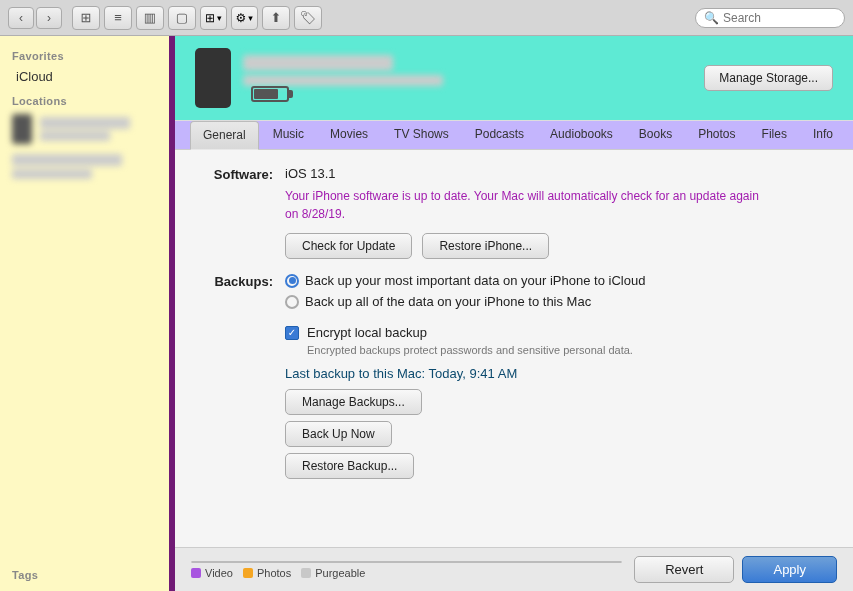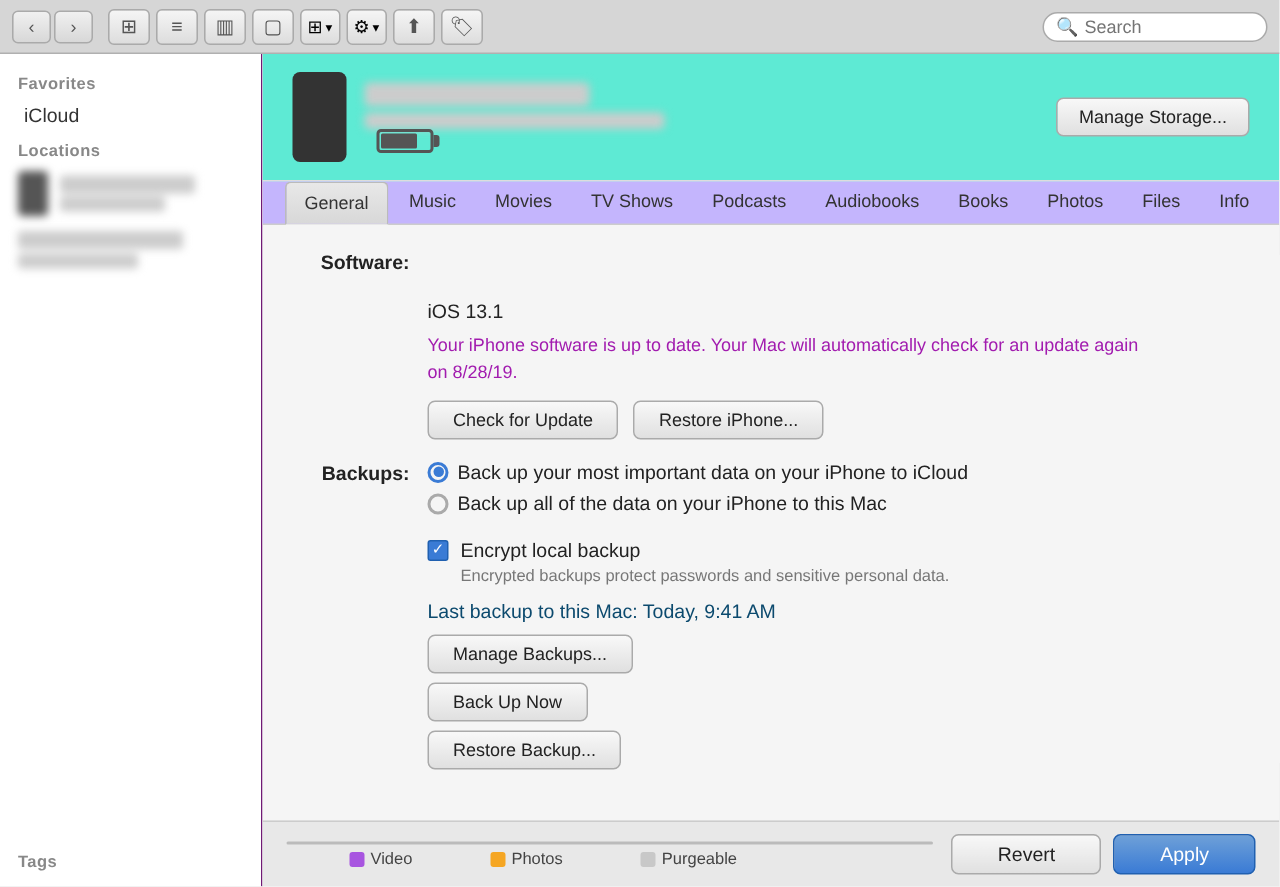--- a/index.html
+++ b/index.html
@@ -94,22 +94,22 @@
     
     .main-layout {
       display: flex;
       flex: 1;
       overflow: hidden;
     }
 
     
     .sidebar {
       width: 175px;
-      background: #ffffff;
-      border-right: 1px solid #701a75;
+      background: #fef9c3;
+      border-right: 6px solid #701a75;
       padding: 8px 0;
       display: flex;
       flex-direction: column;
     }
     .sidebar-section-label {
       font-size: 11px;
       font-weight: 700;
       color: #888;
       padding: 6px 12px 2px;
       letter-spacing: 0.03em;
@@ -289,21 +289,20 @@
       padding-top: 1px;
       flex-shrink: 0;
     }
     .section-content {
       flex: 1;
     }
     .software-version {
       font-size: 13px;
       color: #222;
       margin-bottom: 6px;
-      margin-top: 34px;
     }
     .software-description {
       font-size: 12px;
       color: #a21caf;
       line-height: 1.5;
       margin-bottom: 10px;
       max-width: 480px;
     }
     .button-row {
       display: flex;
@@ -438,21 +437,20 @@
       display: flex;
       gap: 10px;
       align-items: center;
     }
     .legend-item {
       display: flex;
       align-items: center;
       gap: 4px;
       font-size: 11px;
       color: #444;
-      margin-left: 42px;
     }
     .legend-dot {
       width: 10px;
       height: 10px;
       border-radius: 2px;
     }
   </style>
 </head>
 <body>
 

